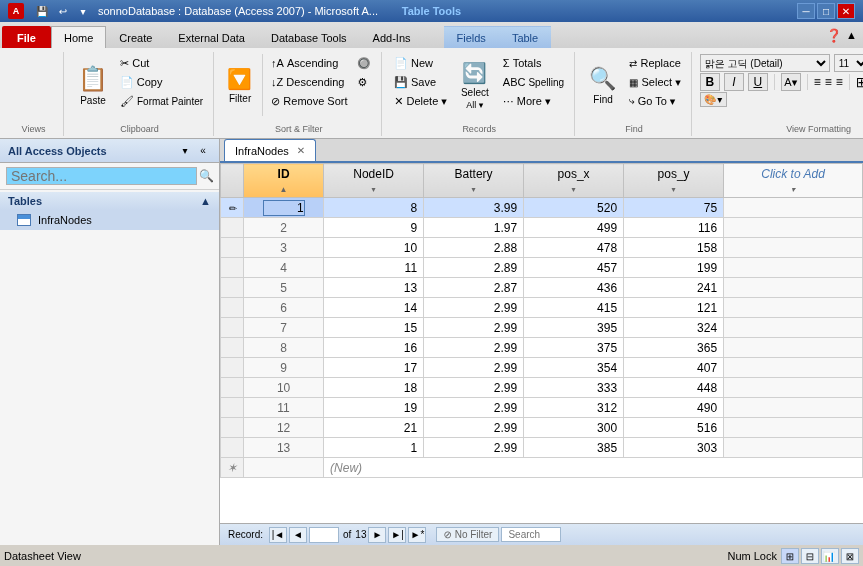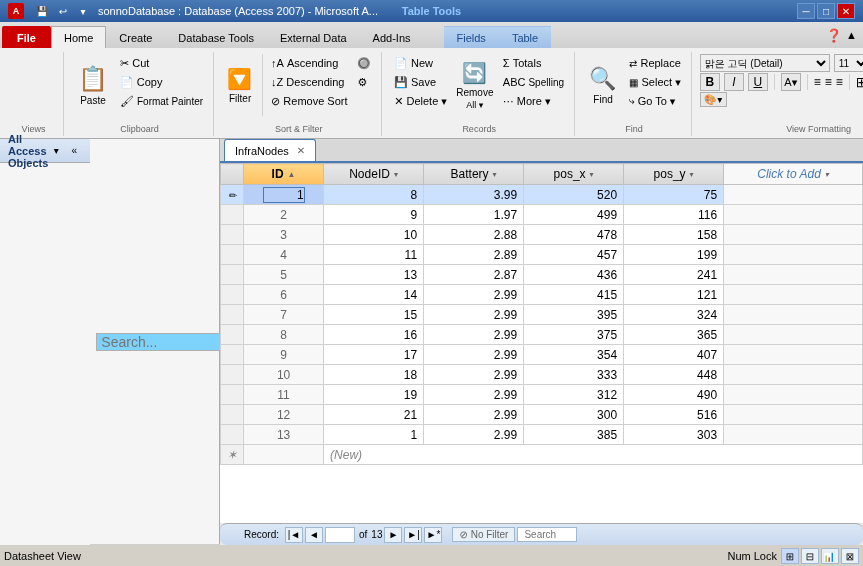--- a/index.html
+++ b/index.html
@@ -26,21 +26,21 @@
     .ribbon-group-label { font-size: 9px; color: #666; text-align: center; position: absolute; bottom: 2px; width: calc(100% - 12px); }
     .ribbon-group-content { display: flex; flex: 1; align-items: flex-start; gap: 2px; padding-bottom: 14px; }
     .ribbon-group-content.vertical { flex-direction: column; gap: 1px; }
     .ribbon-btn-large { display: flex; flex-direction: column; align-items: center; justify-content: center; width: 46px; height: 66px; cursor: pointer; border: 1px solid transparent; padding: 2px; border-radius: 2px; font-size: 10px; text-align: center; gap: 2px; }
     .ribbon-btn-icon { width: 32px; height: 32px; display: flex; align-items: center; justify-content: center; font-size: 22px; }
     .ribbon-btn-small { display: flex; align-items: center; gap: 3px; height: 18px; cursor: pointer; border: 1px solid transparent; padding: 1px 3px; border-radius: 2px; font-size: 11px; white-space: nowrap; }
     .ribbon-separator { width: 1px; background: #d0d0d0; margin: 2px 2px; align-self: stretch; }
 
     
     .main-area { display: flex; height: calc(566px - 22px - 26px - 90px - 22px); }
-    .nav-pane { width: 220px; background: #f5f5f5; border-right: 1px solid #ababab; display: flex; }
+    .nav-pane { width: 220px; background: #f5f5f5; border-right: 1px solid #ababab; display: flex; flex-direction: column; }
     .nav-pane-header { background: linear-gradient(to bottom, #dce8f5, #c8d8ee); padding: 4px 8px; display: flex; align-items: center; justify-content: space-between; border-bottom: 1px solid #ababab; height: 24px; }
     .nav-pane-title { font-size: 11px; font-weight: bold; color: #1a3a6a; }
     .nav-pane-btns { display: flex; gap: 2px; }
     .nav-pane-btn { width: 16px; height: 16px; display: flex; align-items: center; justify-content: center; font-size: 10px; cursor: pointer; }
     .search-box { display: flex; align-items: center; padding: 4px 6px; border-bottom: 1px solid #d0d0d0; gap: 2px; }
     .search-input { flex: 1; border: 1px solid #b0b0b0; height: 18px; padding: 1px 4px; font-size: 14px; background: #7dd3fc; }
     .search-icon-btn { width: 18px; height: 18px; display: flex; align-items: center; justify-content: center; font-size: 12px; cursor: pointer; }
     .nav-section { padding: 2px 0; }
     .nav-section-header { background: linear-gradient(to bottom, #dce8f5, #c8d8ee); padding: 3px 8px; font-size: 11px; font-weight: bold; color: #1a3a6a; display: flex; align-items: center; justify-content: space-between; cursor: pointer; }
     .nav-item { display: flex; align-items: center; gap: 6px; padding: 2px 16px; font-size: 11px; cursor: pointer; height: 20px; }
@@ -53,36 +53,36 @@
     .content-area { flex: 1; display: flex; flex-direction: column; background: #e8e8e8; overflow: hidden; }
     .tab-bar { display: flex; align-items: flex-end; background: #d8d8d8; padding: 2px 4px 0; border-bottom: 2px solid #4a7ab5; height: 24px; }
     .doc-tab { background: #e8f0f8; border: 1px solid #a0b8d0; border-bottom: none; padding: 3px 10px; font-size: 11px; display: flex; align-items: center; gap: 4px; cursor: pointer; height: 22px; border-radius: 3px 3px 0 0; }
     .doc-tab.active { background: white; border-color: #4a7ab5; }
     .tab-close { font-size: 10px; color: #666; cursor: pointer; margin-left: 4px; }
 
     
     .datasheet-wrapper { flex: 1; overflow: auto; background: white; }
     .datasheet { width: 100%; border-collapse: collapse; font-size: 12px; }
     .datasheet th { background: linear-gradient(to bottom, #e8e8e8, #d8d8d8); border: 1px solid #c0c0c0; padding: 3px 6px; text-align: center; font-weight: normal; color: #000; white-space: nowrap; position: sticky; top: 0; z-index: 1; }
-    .datasheet th .col-header { display: flex; align-items: center; justify-content: center; gap: 4px; }
+    .datasheet th .col-header { display: flex; align-items: center; justify-content: center; gap: 4px; flex-direction: column; }
     .datasheet th .sort-arrow { font-size: 8px; color: #666; }
     .datasheet th.id-col { background: linear-gradient(to bottom, #ffd88a, #ffc060); font-weight: bold; }
     .datasheet td { border: 1px solid #d0d0d0; padding: 2px 6px; text-align: right; height: 20px; }
     .datasheet td.id-col { background: #f8f8f8; color: #666; text-align: center; }
     .datasheet tr.selected td { background: #cce0ff; }
     .datasheet tr.selected td.id-col { background: #b8d0f8; }
     .datasheet .new-row td { color: #888; font-style: italic; text-align: left; }
 
     
     .row-sel { width: 18px; background: #f0f0f0; border: 1px solid #d0d0d0; text-align: center; padding: 0; }
     .row-sel.active { background: #ffd88a; }
     .pencil { font-size: 10px; }
 
     
-    .status-bar { height: 22px; background: linear-gradient(to bottom, #dce8f5, #c8d8ee); border-top: 1px solid #ababab; display: flex; align-items: center; justify-content: space-between; padding: 0 24px; font-size: 11px; border-radius: 7px; }
+    .status-bar { height: 22px; background: linear-gradient(to bottom, #dce8f5, #c8d8ee); border-top: 1px solid #ababab; display: flex; align-items: center; justify-content: space-between; padding: 0 8px; font-size: 11px; }
     .nav-controls { display: flex; align-items: center; gap: 2px; font-size: 10px; }
     .nav-btn { width: 18px; height: 16px; border: 1px solid #a0b8d0; background: #e8f0f8; display: flex; align-items: center; justify-content: center; cursor: pointer; font-size: 10px; }
     .record-input { width: 30px; height: 16px; border: 1px solid #a0b8d0; text-align: center; font-size: 10px; padding: 0; }
     .no-filter-btn { border: 1px solid #a0b8d0; background: #e8f0f8; padding: 1px 6px; font-size: 10px; cursor: pointer; color: #666; }
     .search-nav { border: 1px solid #a0b8d0; background: white; padding: 1px 6px; font-size: 10px; width: 60px; }
     .view-btns { display: flex; gap: 2px; }
     .view-btn { width: 18px; height: 16px; border: 1px solid #a0b8d0; background: #e8f0f8; display: flex; align-items: center; justify-content: center; cursor: pointer; font-size: 10px; }
     .view-btn.active { background: #c8d8f8; }
 
     
@@ -116,22 +116,22 @@
     <div class="title-ctrl close">✕</div>
   </div>
 </div>
 
 <div class="ribbon">
   <div style="display:flex; background:linear-gradient(to bottom,#e0e0e0,#d0d0d0);">
     <div style="display:flex; align-items:flex-end; height:26px; padding:0 2px; flex:1;">
       <div class="ribbon-tab file">File</div>
       <div class="ribbon-tab active">Home</div>
       <div class="ribbon-tab">Create</div>
+      <div class="ribbon-tab">External Data</div>
       <div class="ribbon-tab">Database Tools</div>
-      <div class="ribbon-tab">External Data</div>
       <div class="ribbon-tab">Add-Ins</div>
       <div style="width:20px;"></div>
       <div class="ribbon-tab contextual">Fields</div>
       <div class="ribbon-tab contextual">Table</div>
     </div>
     <div style="display:flex;align-items:center;padding:0 6px;gap:4px;">
       <div style="font-size:13px;cursor:pointer;">❓</div>
       <div style="font-size:11px;cursor:pointer;">▲</div>
     </div>
   </div>
@@ -217,21 +217,21 @@
             <span>Save</span>
           </div>
           <div class="ribbon-btn-small">
             <span>✕</span>
             <span>Delete ▾</span>
           </div>
         </div>
         <div style="display:flex;flex-direction:column;align-items:center;gap:1px;padding-bottom:14px;">
           <div class="ribbon-btn-large" style="width:44px;height:66px;">
             <div style="font-size:20px;">🔄</div>
-            <span style="font-size:10px;">Remove</span>
+            <span style="font-size:10px;">Select</span>
             <span style="font-size:9px;">All ▾</span>
           </div>
         </div>
         <div style="display:flex;flex-direction:column;gap:1px;padding-top:2px;padding-bottom:14px;">
           <div class="ribbon-btn-small">
             <span>Σ</span>
             <span>Totals</span>
           </div>
           <div class="ribbon-btn-small">
             <span>ABC</span>

